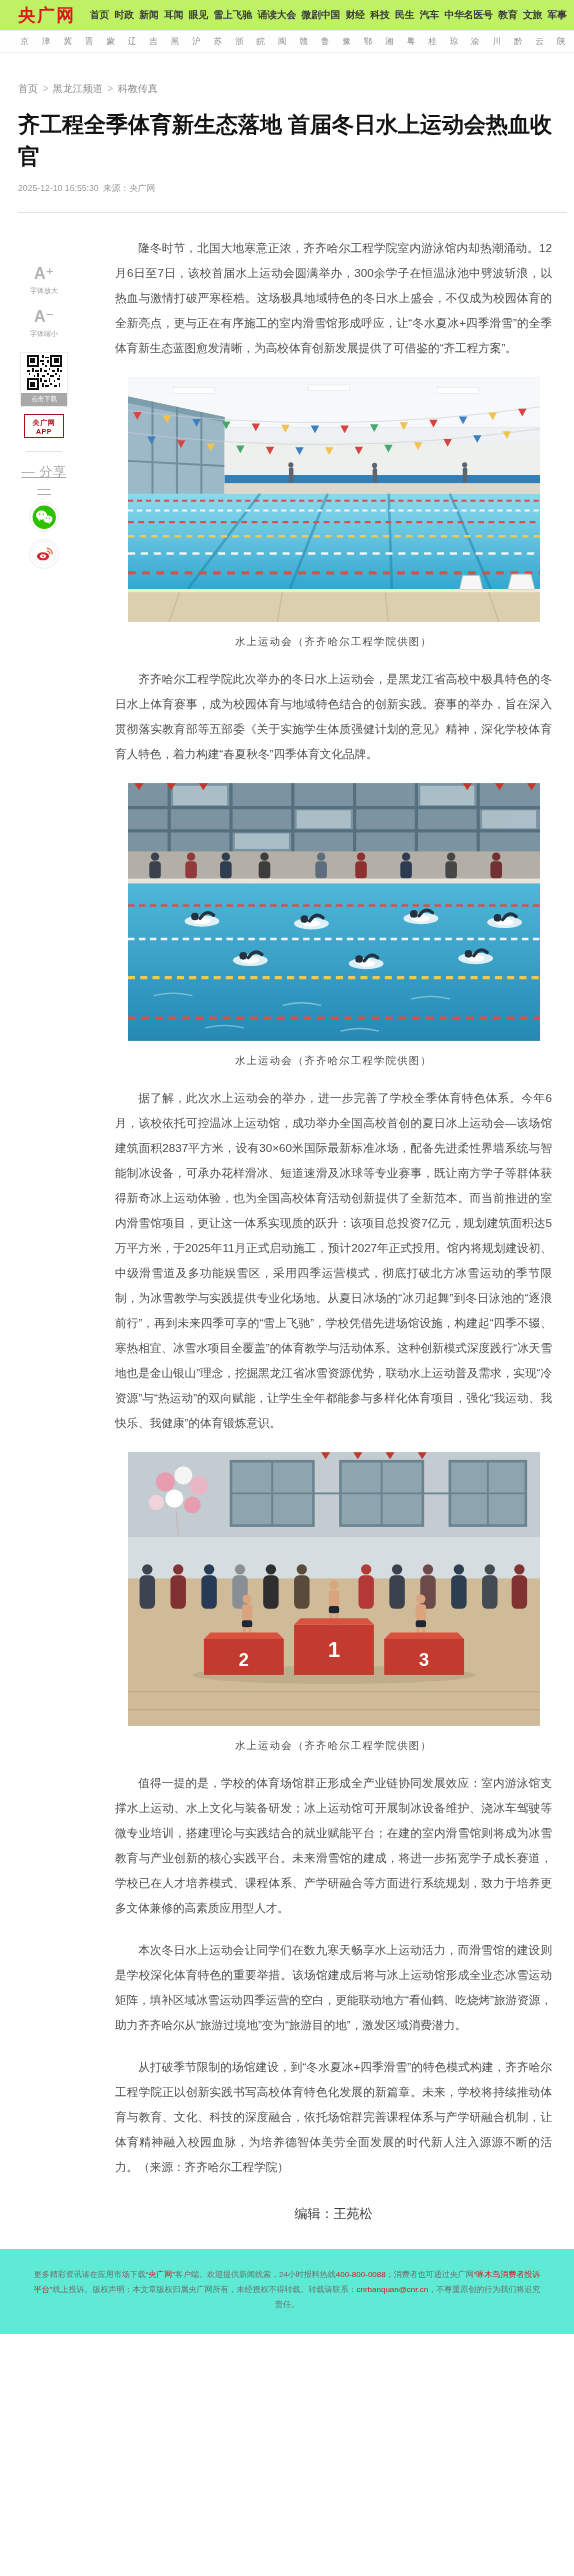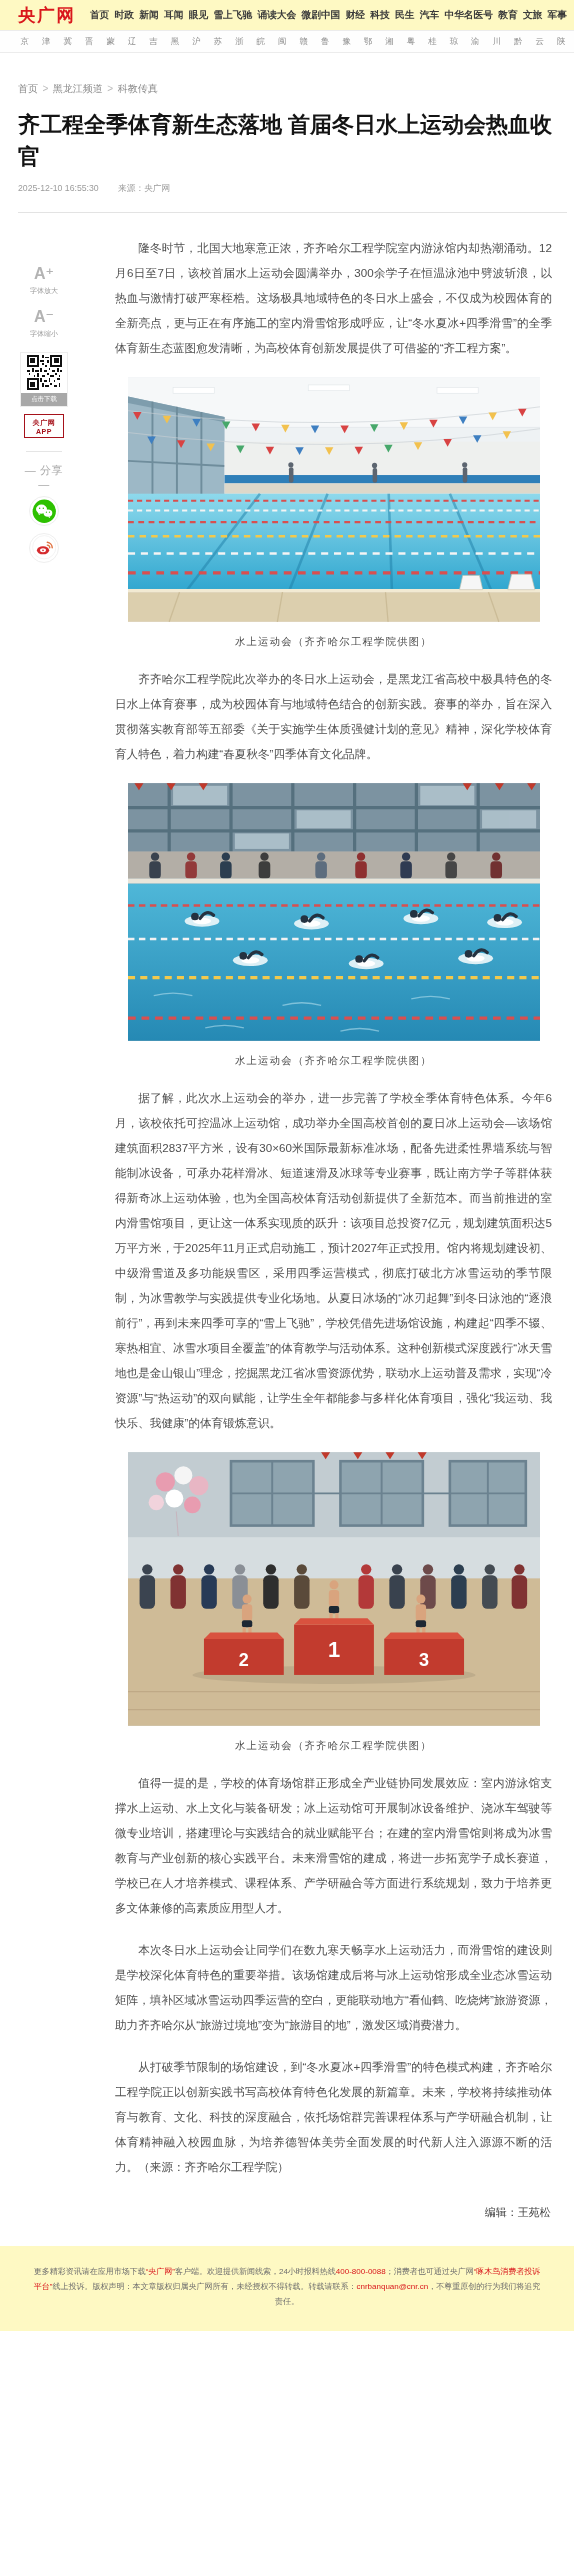--- a/index.html
+++ b/index.html
@@ -1,65 +1,65 @@
 <!DOCTYPE html>
 <html style="font-size:10.3px"><head>
 <meta charset="utf-8">
 <style>
   html,body{margin:0;padding:0;background:#fff;}
   body{width:574px;font-family:"Liberation Sans","DejaVu Sans",sans-serif;color:#333;}
   a,span{cursor:default;}
 
   
-  .topbar{background:#fef9c3;}
+  .topbar{background:#bef264;}
   .topbar-inner{width:549px;margin-left:18px;display:flex;align-items:center;height:30px;}
   .logo{color:#d9171c;font-size:17.4px;font-weight:900;letter-spacing:1.9px;white-space:nowrap;}
   .mainnav{display:flex;flex:1;justify-content:space-between;margin-left:14px;}
   .mainnav span{font-size:9.7px;font-weight:700;color:#3b3b3b;white-space:nowrap;cursor:pointer;}
 
   .regionbar{border-top:0.6px solid #ececec;border-bottom:0.6px solid #ececec;background:#fefefe;}
   .regionbar-inner{width:545px;margin-left:20.6px;display:flex;justify-content:space-between;padding:5.2px 0;}
   .regionbar-inner span{font-size:8.4px;color:#8d8d8d;cursor:pointer;}
 
   
   .page{width:549px;margin-left:18px;}
   .breadcrumb{margin-top:29px;font-size:10px;color:#999;}
   .breadcrumb .bc-item{color:#8c8c8c;cursor:pointer;}
   .breadcrumb .bc-sep{margin:0 4.5px;color:#bbb;}
   h1.title{margin:13px 0 0;font-size:22px;line-height:1.42;color:#141414;font-weight:700;}
   .meta{margin-top:11px;font-size:8.7px;color:#9c9c9c;}
-  .meta .src{margin-left:17px;}
+  .meta .src{margin-left:2px;}
   .rule{border-bottom:0.6px solid #e3e3e3;margin-top:17px;}
 
   
   .body-wrap{position:relative;}
   .side{position:absolute;left:0;top:22px;width:52px;text-align:center;}
   .font-btn{margin:9px 0 13px;cursor:pointer;}
   .font-btn .glyph{font-size:16px;font-weight:700;color:#b3b3b3;line-height:1;}
   .font-btn .lbl{font-size:7px;color:#9a9a9a;margin-top:3.9px;}
   .qr-card{width:41px;margin:3.9px auto 0;background:#fff;border:0.6px solid #ededed;padding:2.6px 2.6px 0;cursor:pointer;}
   .qr-card svg{display:block;margin:0 auto;}
   .qr-lbl{margin:2.6px -2.6px 0;background:#a8a8a8;color:#fff;font-size:6.4px;padding:1.9px 0;}
   .app-badge{width:37px;margin:7.7px auto 0;border:1.3px solid #a6121b;color:#a6121b;font-weight:700;font-size:7px;padding:2.6px 0.6px;letter-spacing:0.6px;cursor:pointer;}
   .side-rule{border:none;border-top:0.6px solid #e5e5e5;width:36px;margin:13px auto 0;}
-  .share-lbl{margin:10.3px 0 3.9px;font-size:11px;color:#aaa;letter-spacing:0.6px;}
+  .share-lbl{margin:10.3px 0 3.9px;font-size:13px;color:#aaa;letter-spacing:0.6px;text-decoration:underline;}
   .share-icon{width:28px;height:28px;border:0.6px solid #efefef;border-radius:50%;background:#fff;margin:6.4px auto;display:flex;align-items:center;justify-content:center;cursor:pointer;}
 
   .main{margin-left:97px;width:437px;}
   p.par{font-size:11.6px;line-height:25px;color:#4f4f4f;text-align:justify;text-indent:2em;margin:17px 0;}
   p.par:first-child{margin-top:22px;}
 
   figure.photo-fig{margin:17px auto 17px;width:412px;text-align:center;}
   .photo{display:block;width:412px;background:#dfe5e8;}
   figcaption.cap{margin-top:13px;font-family:Liberation Mono, monospace;font-size:10.3px;color:#4a4a4a;letter-spacing:1.3px;}
 
-  .editor{margin:26px 1.3px 0;text-align:right;font-size:11px;color:#3f3f3f;}
+  .editor{margin:26px 1.3px 0;text-align:center;font-size:13px;color:#3f3f3f;}
 
   
-  .footer{margin-top:26px;background:#fef9c3;padding:18px 0 22px;}
+  .footer{margin-top:26px;background:#5eead4;padding:18px 0 22px;}
   .footer-inner{width:514px;margin:0 auto;text-align:center;font-size:8px;line-height:15px;color:#6e6e6e;}
   .footer-inner .hl{color:#d9171c;}
 </style>
 </head>
 <body>
 
 <header class="topbar">
   <div class="topbar-inner">
     <div class="logo">央广网</div>
     <nav class="mainnav" id="mainNav">

